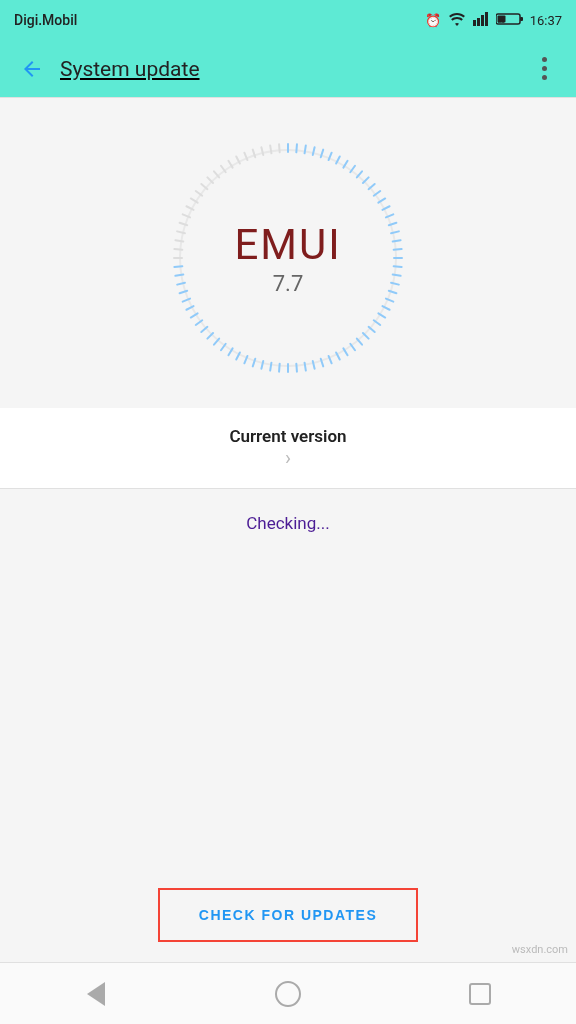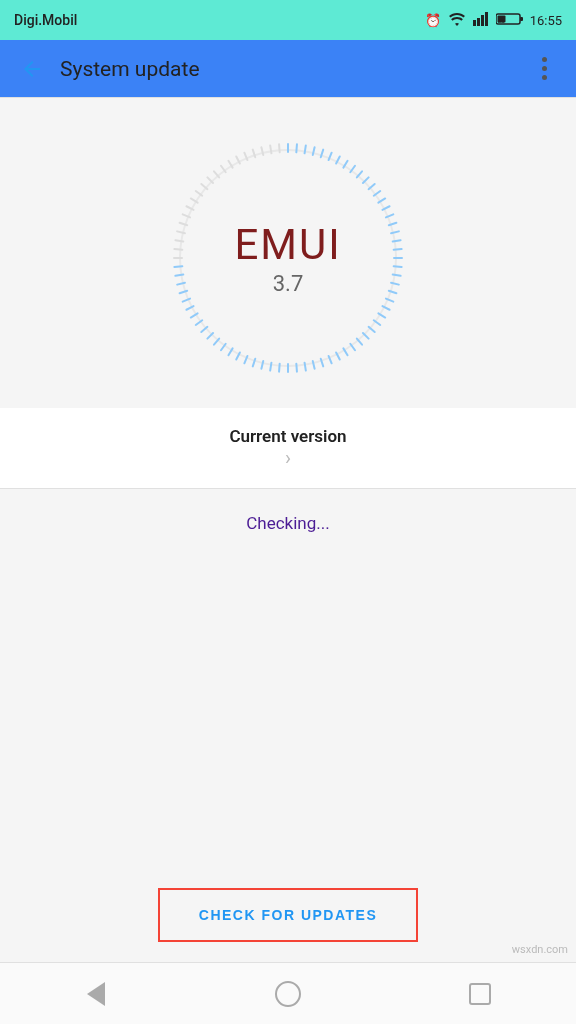--- a/index.html
+++ b/index.html
@@ -40,26 +40,27 @@
       color: #222;
     }
 
     .status-icon {
       font-size: 13px;
     }
 
     
     .app-bar {
       height: 58px;
-      background: #3b82f6;
+      background: #5eead4;
       display: flex;
       align-items: center;
       padding: 0 12px;
       border-bottom: 1px solid #e0e0e0;
       flex-shrink: 0;
+      text-decoration: underline;
     }
 
     .back-btn {
       width: 40px;
       height: 40px;
       display: flex;
       align-items: center;
       justify-content: center;
       cursor: pointer;
       color: #2196f3;
@@ -302,21 +303,21 @@
       </svg>
     </span>
     <span class="status-icon">
       <svg width="28" height="14" viewBox="0 0 28 14">
         <rect x="0" y="2" width="24" height="10" rx="2" stroke="#222" stroke-width="1.5" fill="none"></rect>
         <rect x="1.5" y="3.5" width="8" height="7" rx="1" fill="#222"></rect>
         <rect x="24" y="5" width="3" height="4" rx="1" fill="#222"></rect>
         <text x="5" y="11" font-size="6" fill="#222" text-anchor="middle">36</text>
       </svg>
     </span>
-    <span class="status-icon">16:55</span>
+    <span class="status-icon">16:37</span>
   </div>
 </div>
 
 <div class="app-bar">
   <div class="back-btn">
     <svg width="24" height="24" viewBox="0 0 24 24" fill="none">
       <path d="M20 11H7.83l5.59-5.59L12 4l-8 8 8 8 1.41-1.41L7.83 13H20v-2z" fill="#2196f3"></path>
     </svg>
   </div>
   <span class="app-title">System update</span>
@@ -420,21 +421,21 @@
           <line x1="64.62" y1="29.62" x2="60.44" y2="22.80" stroke="#ddd" stroke-width="2" stroke-linecap="round"></line>
           <line x1="71.88" y1="25.55" x2="68.25" y2="18.43" stroke="#ddd" stroke-width="2" stroke-linecap="round"></line>
           <line x1="79.44" y1="22.07" x2="76.37" y2="14.68" stroke="#ddd" stroke-width="2" stroke-linecap="round"></line>
           <line x1="87.24" y1="19.19" x2="84.77" y2="11.58" stroke="#ddd" stroke-width="2" stroke-linecap="round"></line>
           <line x1="95.25" y1="16.93" x2="93.39" y2="9.15" stroke="#ddd" stroke-width="2" stroke-linecap="round"></line>
           <line x1="103.42" y1="15.31" x2="102.17" y2="7.40" stroke="#ddd" stroke-width="2" stroke-linecap="round"></line>
           <line x1="111.68" y1="14.33" x2="111.06" y2="6.35" stroke="#ddd" stroke-width="2" stroke-linecap="round"></line>
         </svg>
       <div class="emui-center-text">
         <div class="emui-label">EMUI</div>
-        <div class="emui-version">3.7</div>
+        <div class="emui-version">7.7</div>
       </div>
     </div>
   </div>
 
   <div class="version-row">
     <div class="version-info">
       <span class="version-title">Current version</span>
     </div>
     <span class="chevron-right">›</span>
   </div>

